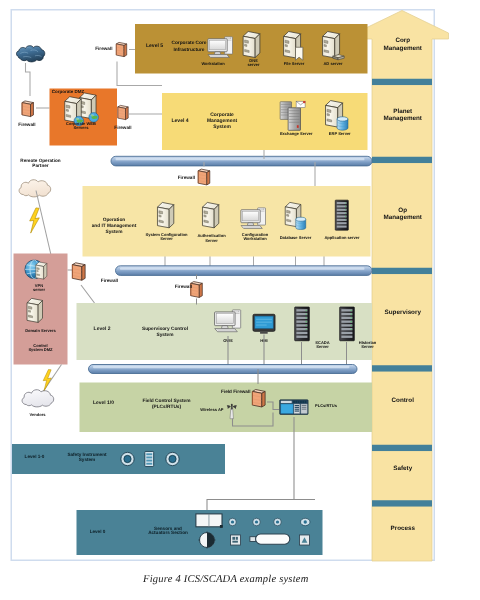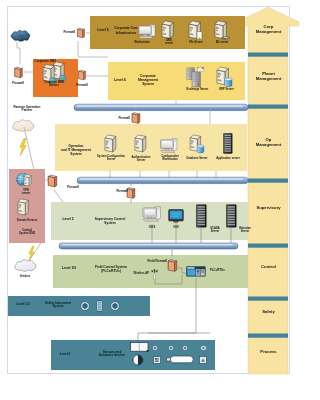--- a/index.html
+++ b/index.html
@@ -643,13 +643,14 @@
       <line x1="41" y1="243" x2="24" y2="268"></line>
     </g>
   </svg>
   <svg class="abs" style="left:28px;top:246px;width:7px;height:15px" viewBox="0 0 10 22">
       <use href="#icoBolt"></use>
     </svg>
   <svg class="abs" style="left:13px;top:258px;width:24px;height:15px" viewBox="0 0 26 16">
       <use href="#icoCloudGray"></use>
     </svg>
   <div class="lbl devlbl" style="left:10px;top:276px;width:30px">Vendors</div>
+  <div class="caption">Figure 4 ICS/SCADA example system</div>
 </div>
 
 </body></html>

